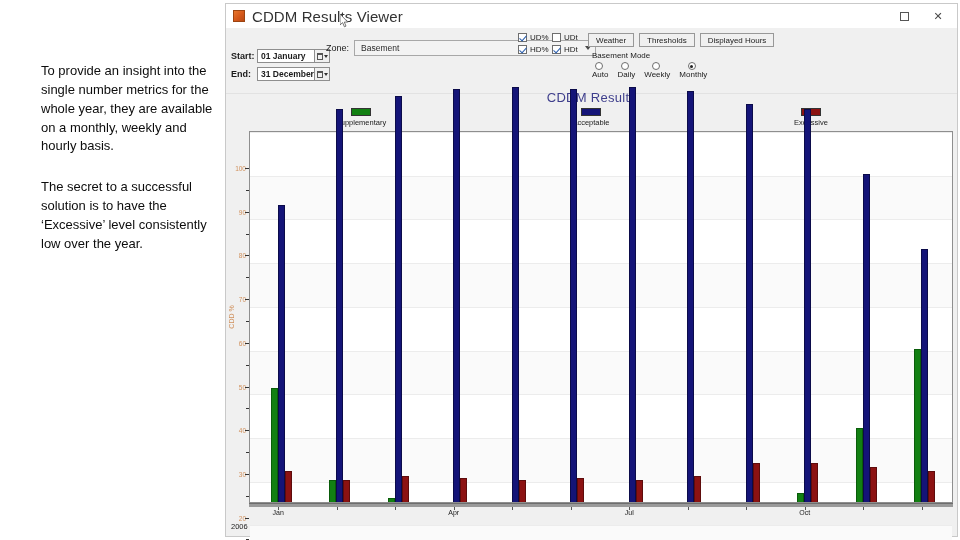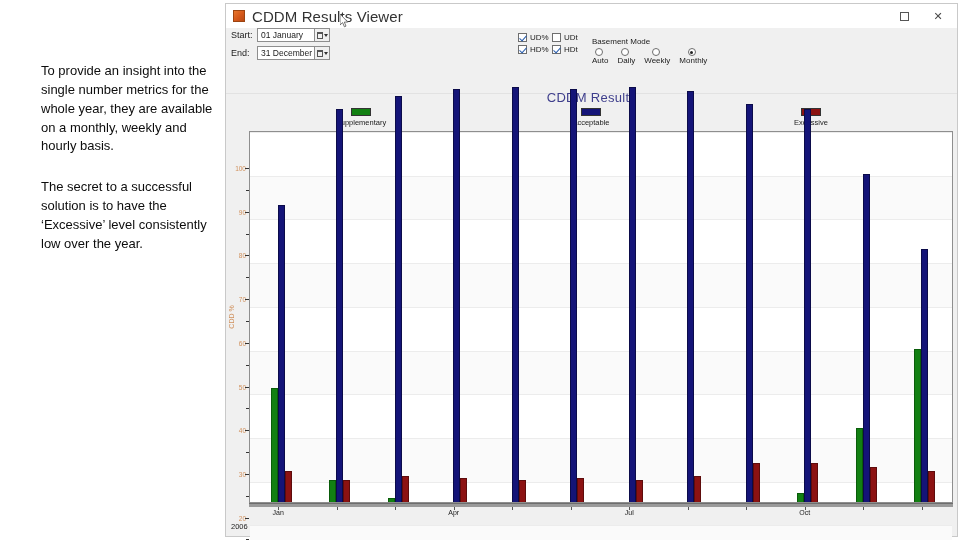--- a/index.html
+++ b/index.html
@@ -62,21 +62,21 @@
 
   
   #toolbar {
     flex:0 0 66px; position:relative;
     background:#f0f0f0;
     border-bottom:1px solid #e2e2e2;
   }
   .lbl { font-size:9px; color:#1b1b1b; }
 
   
-  #date-block { position:absolute; left:5px; top:0; }
+  #date-block { position:absolute; left:5px; top:21px;font-weight:bold; }
   .date-row { display:flex; align-items:center; margin-bottom:4px; }
   .date-row .lbl { width:26px; }
   .date-field {
     width:58px; height:14px; background:#fff;
     border:1px solid #8e8e8e;
     font-size:8.5px; color:#1b1b1b;
     display:flex; align-items:center; padding-left:3px;
     white-space:nowrap; overflow:hidden;
   }
   .date-spin {
@@ -222,20 +222,27 @@
       <div class="date-row">
         <span class="lbl">End:</span>
         <div class="date-field">31 December</div>
         <div class="date-spin">
           <span class="cal-glyph"></span>
           <span class="tiny-caret"></span>
         </div>
       </div>
     </div>
 
+    <div id="zone-block">
+      <span class="lbl">Zone:</span>
+      <div id="zone-select">
+        <span>Basement</span>
+        <span class="caret"></span>
+      </div>
+    </div>
 
     <div id="check-block">
       <div class="chk-row">
         <label class="chk">
           <span class="box on"></span>
           <span>UD%</span>
         </label>
         <label class="chk">
           <span class="box"></span>
           <span>UDt</span>
@@ -247,20 +254,25 @@
           <span>HD%</span>
         </label>
         <label class="chk">
           <span class="box on"></span>
           <span>HDt</span>
         </label>
       </div>
     </div>
 
     <div id="btn-block">
+      <div class="btn-row">
+        <div class="tbtn">Weather</div>
+        <div class="tbtn">Thresholds</div>
+        <div class="tbtn">Displayed Hours</div>
+      </div>
       <div id="avg-label">Basement Mode</div>
       <div id="radio-row">
         <label class="rad">
           <span class="circ"></span>
           <span>Auto</span>
         </label>
         <label class="rad">
           <span class="circ"></span>
           <span>Daily</span>
         </label>

